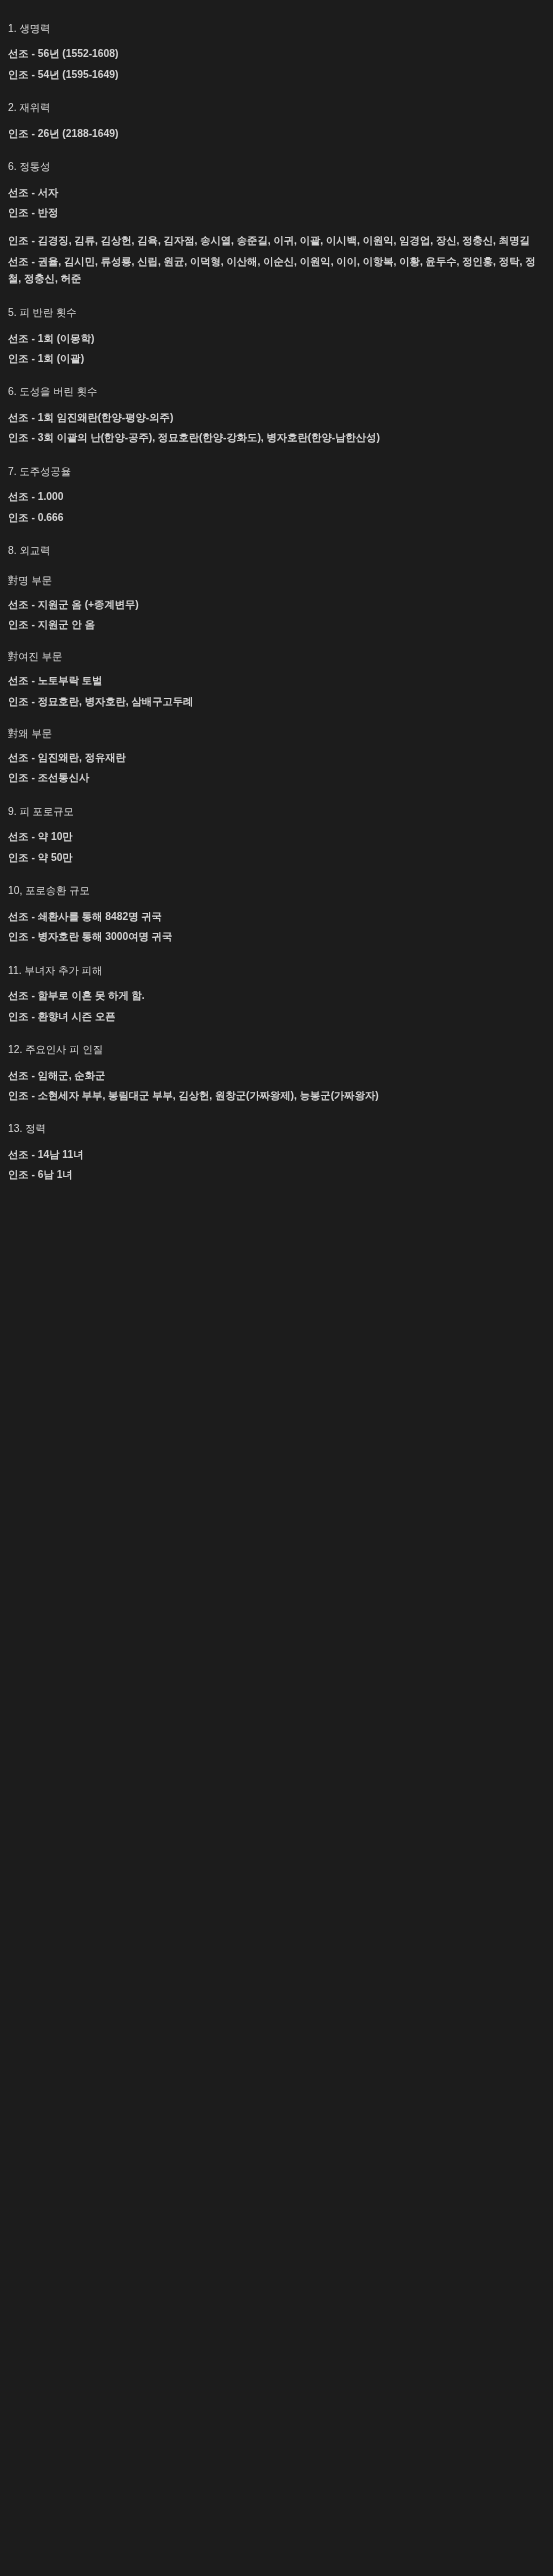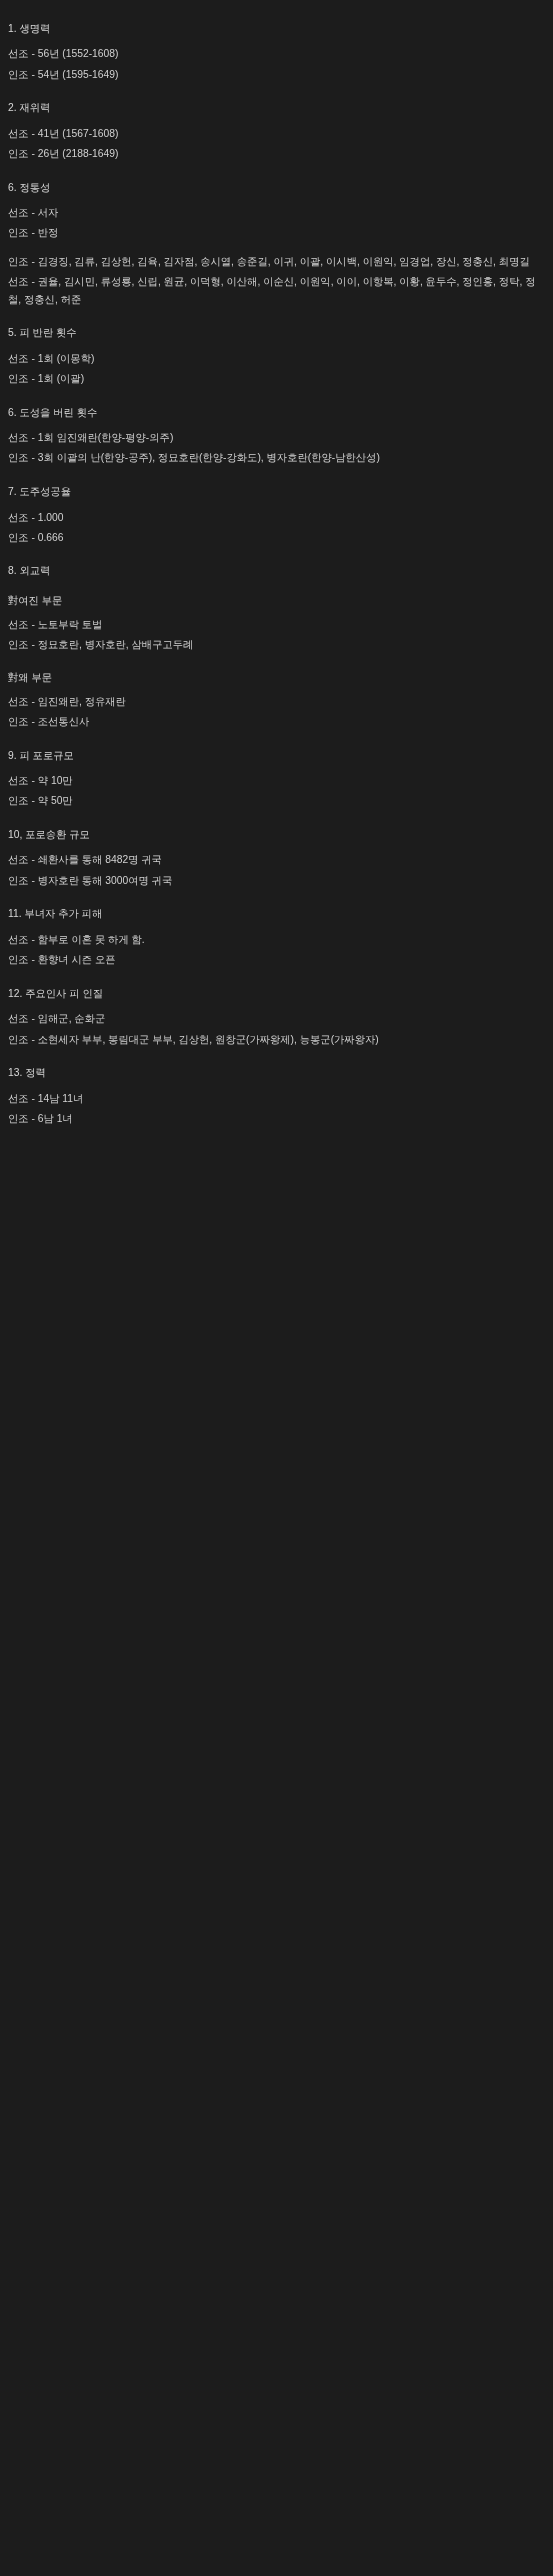--- a/index.html
+++ b/index.html
@@ -42,42 +42,41 @@
     line-height: 1.7;
   }
   .para {
     color: #d2d2d2;
     margin: 0;
     padding: 1.3px 0 1.3px 0;
     line-height: 1.72;
     white-space: pre-wrap;
     word-break: break-all;
   }
-  .grp { padding: 4px 0 4px 0; }
+  .grp { padding: 4px 0 4px 0; font-weight: bold; }
   .tail {
     padding-top: 30.5px;
   }
 </style>
 </head>
 <body>
 
 <div class="page">
 
   <div class="block">
     <p class="heading">1. 생명력</p>
     <div class="grp">
       <p class="para">선조 - 56년 (1552-1608)</p>
       <p class="para">인조 - 54년 (1595-1649)</p>
     </div>
   </div>
 
   <div class="block">
     <p class="heading">2. 재위력</p>
     <div class="grp">
-      <p class="para">선조 - 41년 (1567-1608)</p>
       <p class="para">인조 - 26년 (2188-1649)</p>
     </div>
   </div>
 
   <div class="block">
     <p class="heading">6. 정통성</p>
     <div class="grp">
       <p class="para">선조 - 서자</p>
       <p class="para">인조 - 반정</p>
     </div>
@@ -110,20 +109,27 @@
     <p class="heading">7. 도주성공율</p>
     <div class="grp">
       <p class="para">선조 - 1.000</p>
       <p class="para">인조 - 0.666</p>
     </div>
   </div>
 
   <div class="block">
     <p class="heading">8. 외교력</p>
 
+    <div class="block">
+      <p class="subheading">對명 부문</p>
+      <div class="grp">
+        <p class="para">선조 - 지원군 옴 (+종계변무)</p>
+        <p class="para">인조 - 지원군 안 옴</p>
+      </div>
+    </div>
 
     <div class="block">
       <p class="subheading">對여진 부문</p>
       <div class="grp">
         <p class="para">선조 - 노토부락 토벌</p>
         <p class="para">인조 - 정묘호란, 병자호란, 삼배구고두례</p>
       </div>
     </div>
 
     <div class="block">

